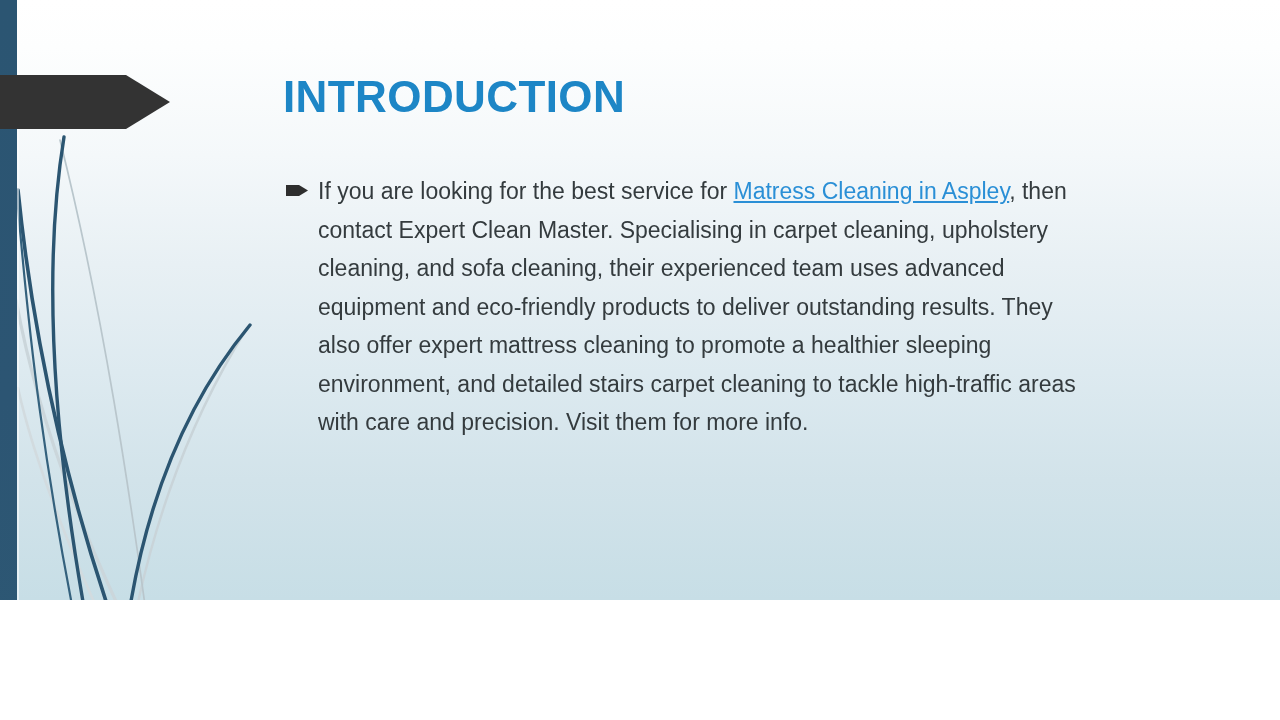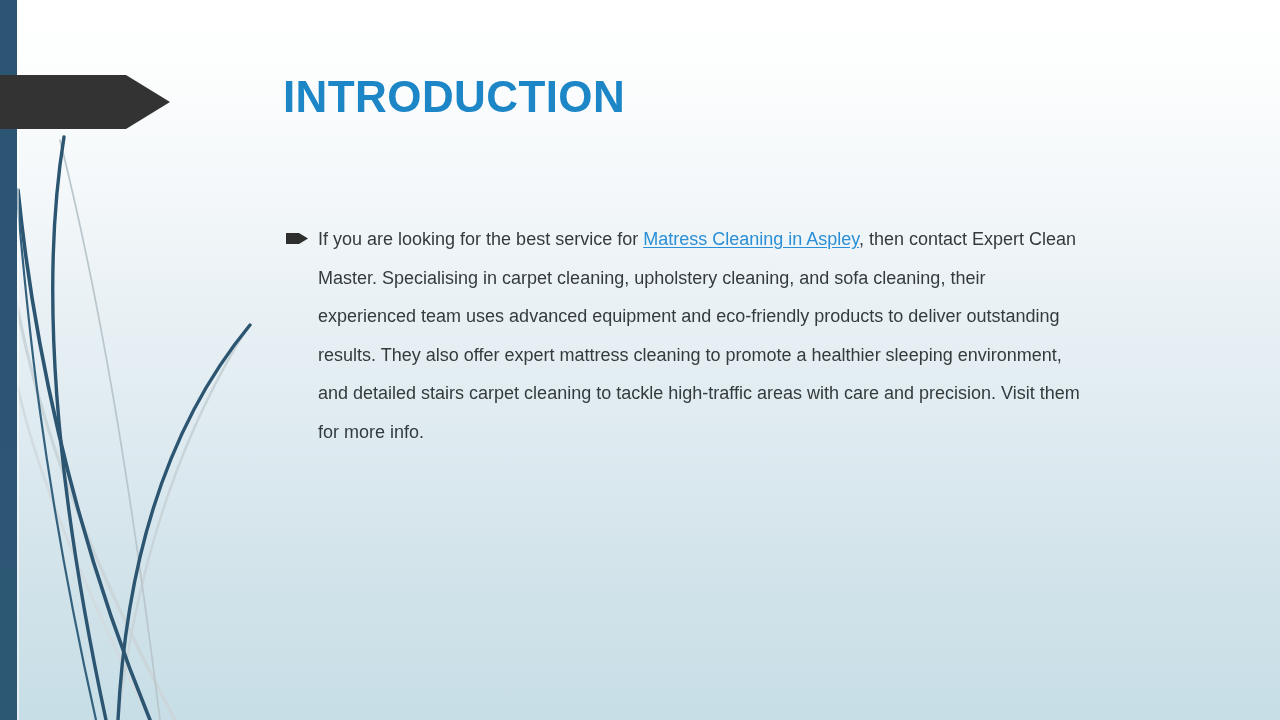--- a/index.html
+++ b/index.html
@@ -8,21 +8,21 @@
     padding: 0;
     background: #ffffff;
   }
   body {
     font-family: "Liberation Sans", sans-serif;
   }
 
   .slide {
     position: relative;
     width: 1280px;
-    height: 720px;
+    height: 600px;
     overflow: hidden;
     background: linear-gradient(to bottom,
         #ffffff 0%,
         #fdfefe 8%,
         #f4f8fa 26%,
         #e8f0f4 44%,
         #ddeaf0 62%,
         #d2e3ea 80%,
         #c7dee6 100%);
   }
@@ -98,25 +98,24 @@
   .bullet-marker {
     position: absolute;
     left: 2px;
     top: 13px;
     width: 22px;
     height: 11px;
     background: #2e2e2e;
     clip-path: polygon(0 0, 13px 0, 22px 50%, 13px 100%, 0 100%);
   }
   .bullet-text {
-    font-size: 18px;
+    font-size: 23px;
     line-height: 38.5px;
     color: #343b3e;
     text-align: left;
-    margin-top: 48px;
   }
   .bullet-text .lnk {
     color: #2a8fd6;
     text-decoration: underline;
     text-underline-offset: 2px;
     cursor: pointer;
   }
 </style>
 </head>
 <body>

